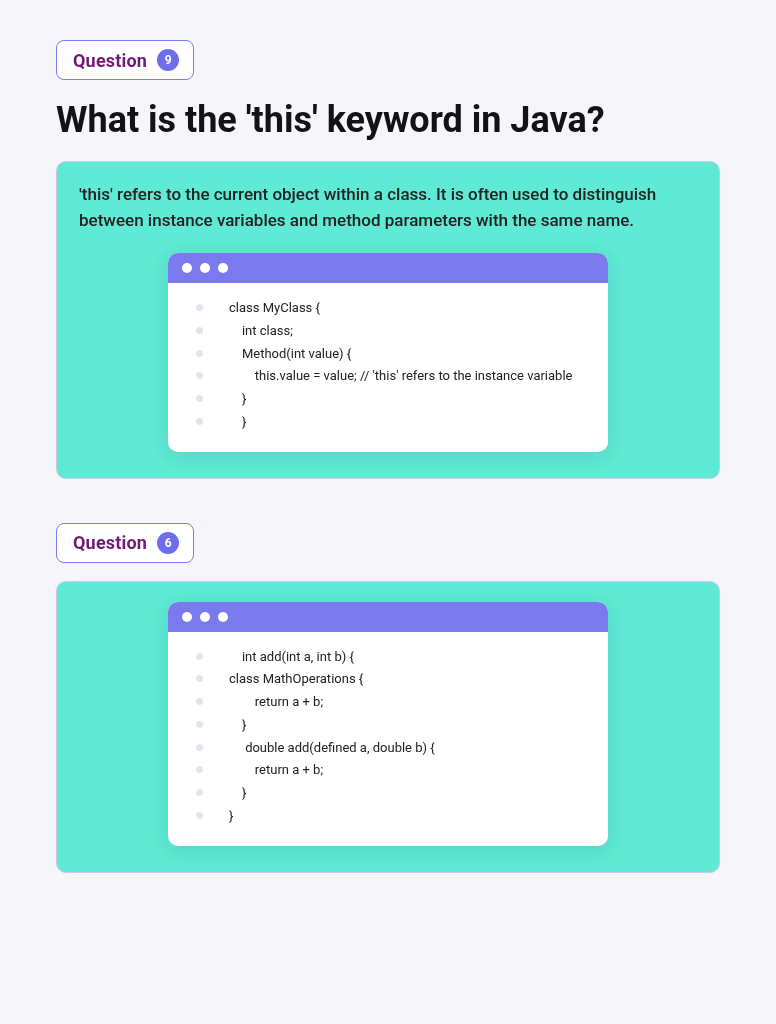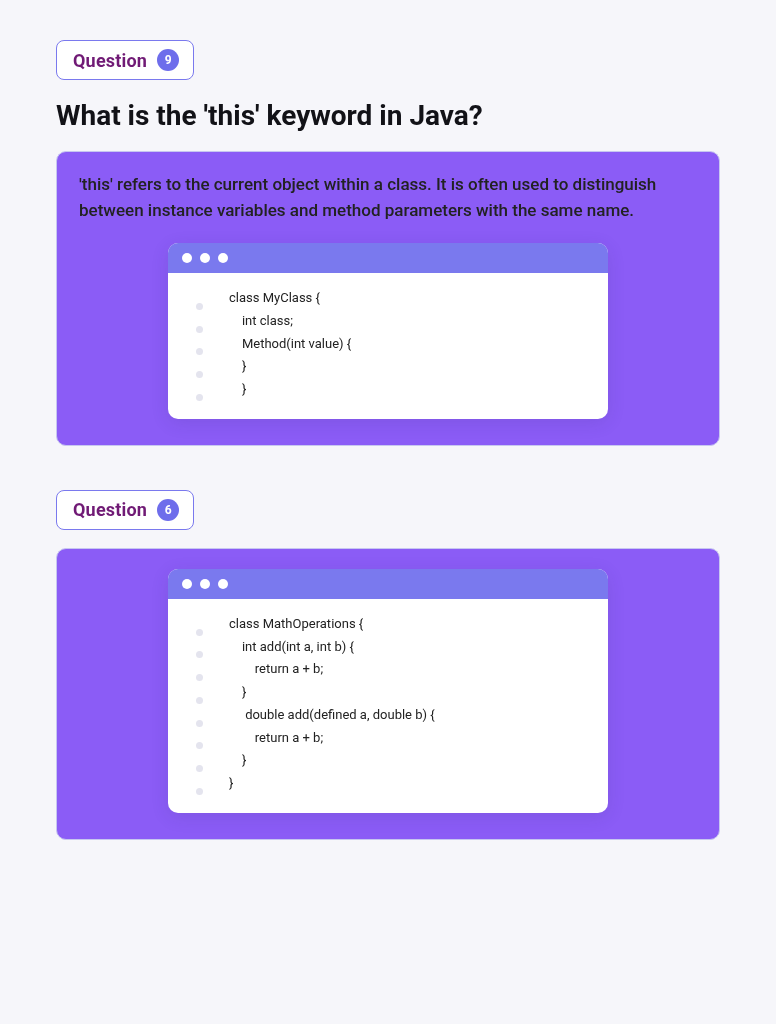--- a/index.html
+++ b/index.html
@@ -36,31 +36,31 @@
       width: 22px;
       height: 22px;
       border-radius: 50%;
       background: #6e6deb;
       color: #fff;
       font-size: 12px;
       font-weight: 700;
     }
 
     .question-title {
-      font-size: 28px;
+      font-size: 36px;
       font-weight: 700;
       line-height: 1.25;
       color: #121217;
       margin-bottom: 18px;
     }
 
     .answer-card {
       border: 1px solid #c7c7f0;
       border-radius: 10px;
-      background: #8b5cf6;
+      background: #5eead4;
       padding: 20px 22px 26px 22px;
     }
 
     .answer-text {
       font-size: 17px;
       line-height: 1.5;
       color: #222;
       font-weight: 500;
       margin-bottom: 20px;
     }
@@ -83,21 +83,21 @@
     }
     .code-titlebar .dot {
       width: 10px; height: 10px; border-radius: 50%; background: #fff;
     }
 
     .code-body {
       padding: 14px 10px 18px 28px;
     }
     .code-line {
       display: flex;
-      align-items: flex-end;
+      align-items: flex-start;
       gap: 26px;
       font-size: 13px;
       line-height: 1.75;
       color: #222;
     }
     .code-line .gutter-dot {
       width: 7px; height: 7px; border-radius: 50%;
       background: #e4e4ee;
       flex-shrink: 0;
       margin-top: 7px;
@@ -130,20 +130,24 @@
             <div class="code-line">
               <span class="gutter-dot"></span>
               <span class="code-text">    int class;</span>
             </div>
             <div class="code-line">
               <span class="gutter-dot"></span>
               <span class="code-text">    Method(int value) {</span>
             </div>
             <div class="code-line">
               <span class="gutter-dot"></span>
+              <span class="code-text">        this.value = value; // 'this' refers to the instance variable</span>
+            </div>
+            <div class="code-line">
+              <span class="gutter-dot"></span>
               <span class="code-text">    }</span>
             </div>
             <div class="code-line">
               <span class="gutter-dot"></span>
               <span class="code-text">    }</span>
             </div>
           </div>
         </div>
       </div></div>
     <div class="question-block"><div class="question-badge">
@@ -152,25 +156,25 @@
       </div><div class="answer-card">
         <div class="code-window">
           <div class="code-titlebar">
             <span class="dot"></span>
             <span class="dot"></span>
             <span class="dot"></span>
           </div>
           <div class="code-body">
             <div class="code-line">
               <span class="gutter-dot"></span>
+              <span class="code-text">    int add(int a, int b) {</span>
+            </div>
+            <div class="code-line">
+              <span class="gutter-dot"></span>
               <span class="code-text">class MathOperations {</span>
-            </div>
-            <div class="code-line">
-              <span class="gutter-dot"></span>
-              <span class="code-text">    int add(int a, int b) {</span>
             </div>
             <div class="code-line">
               <span class="gutter-dot"></span>
               <span class="code-text">        return a + b;</span>
             </div>
             <div class="code-line">
               <span class="gutter-dot"></span>
               <span class="code-text">    }</span>
             </div>
             <div class="code-line">

